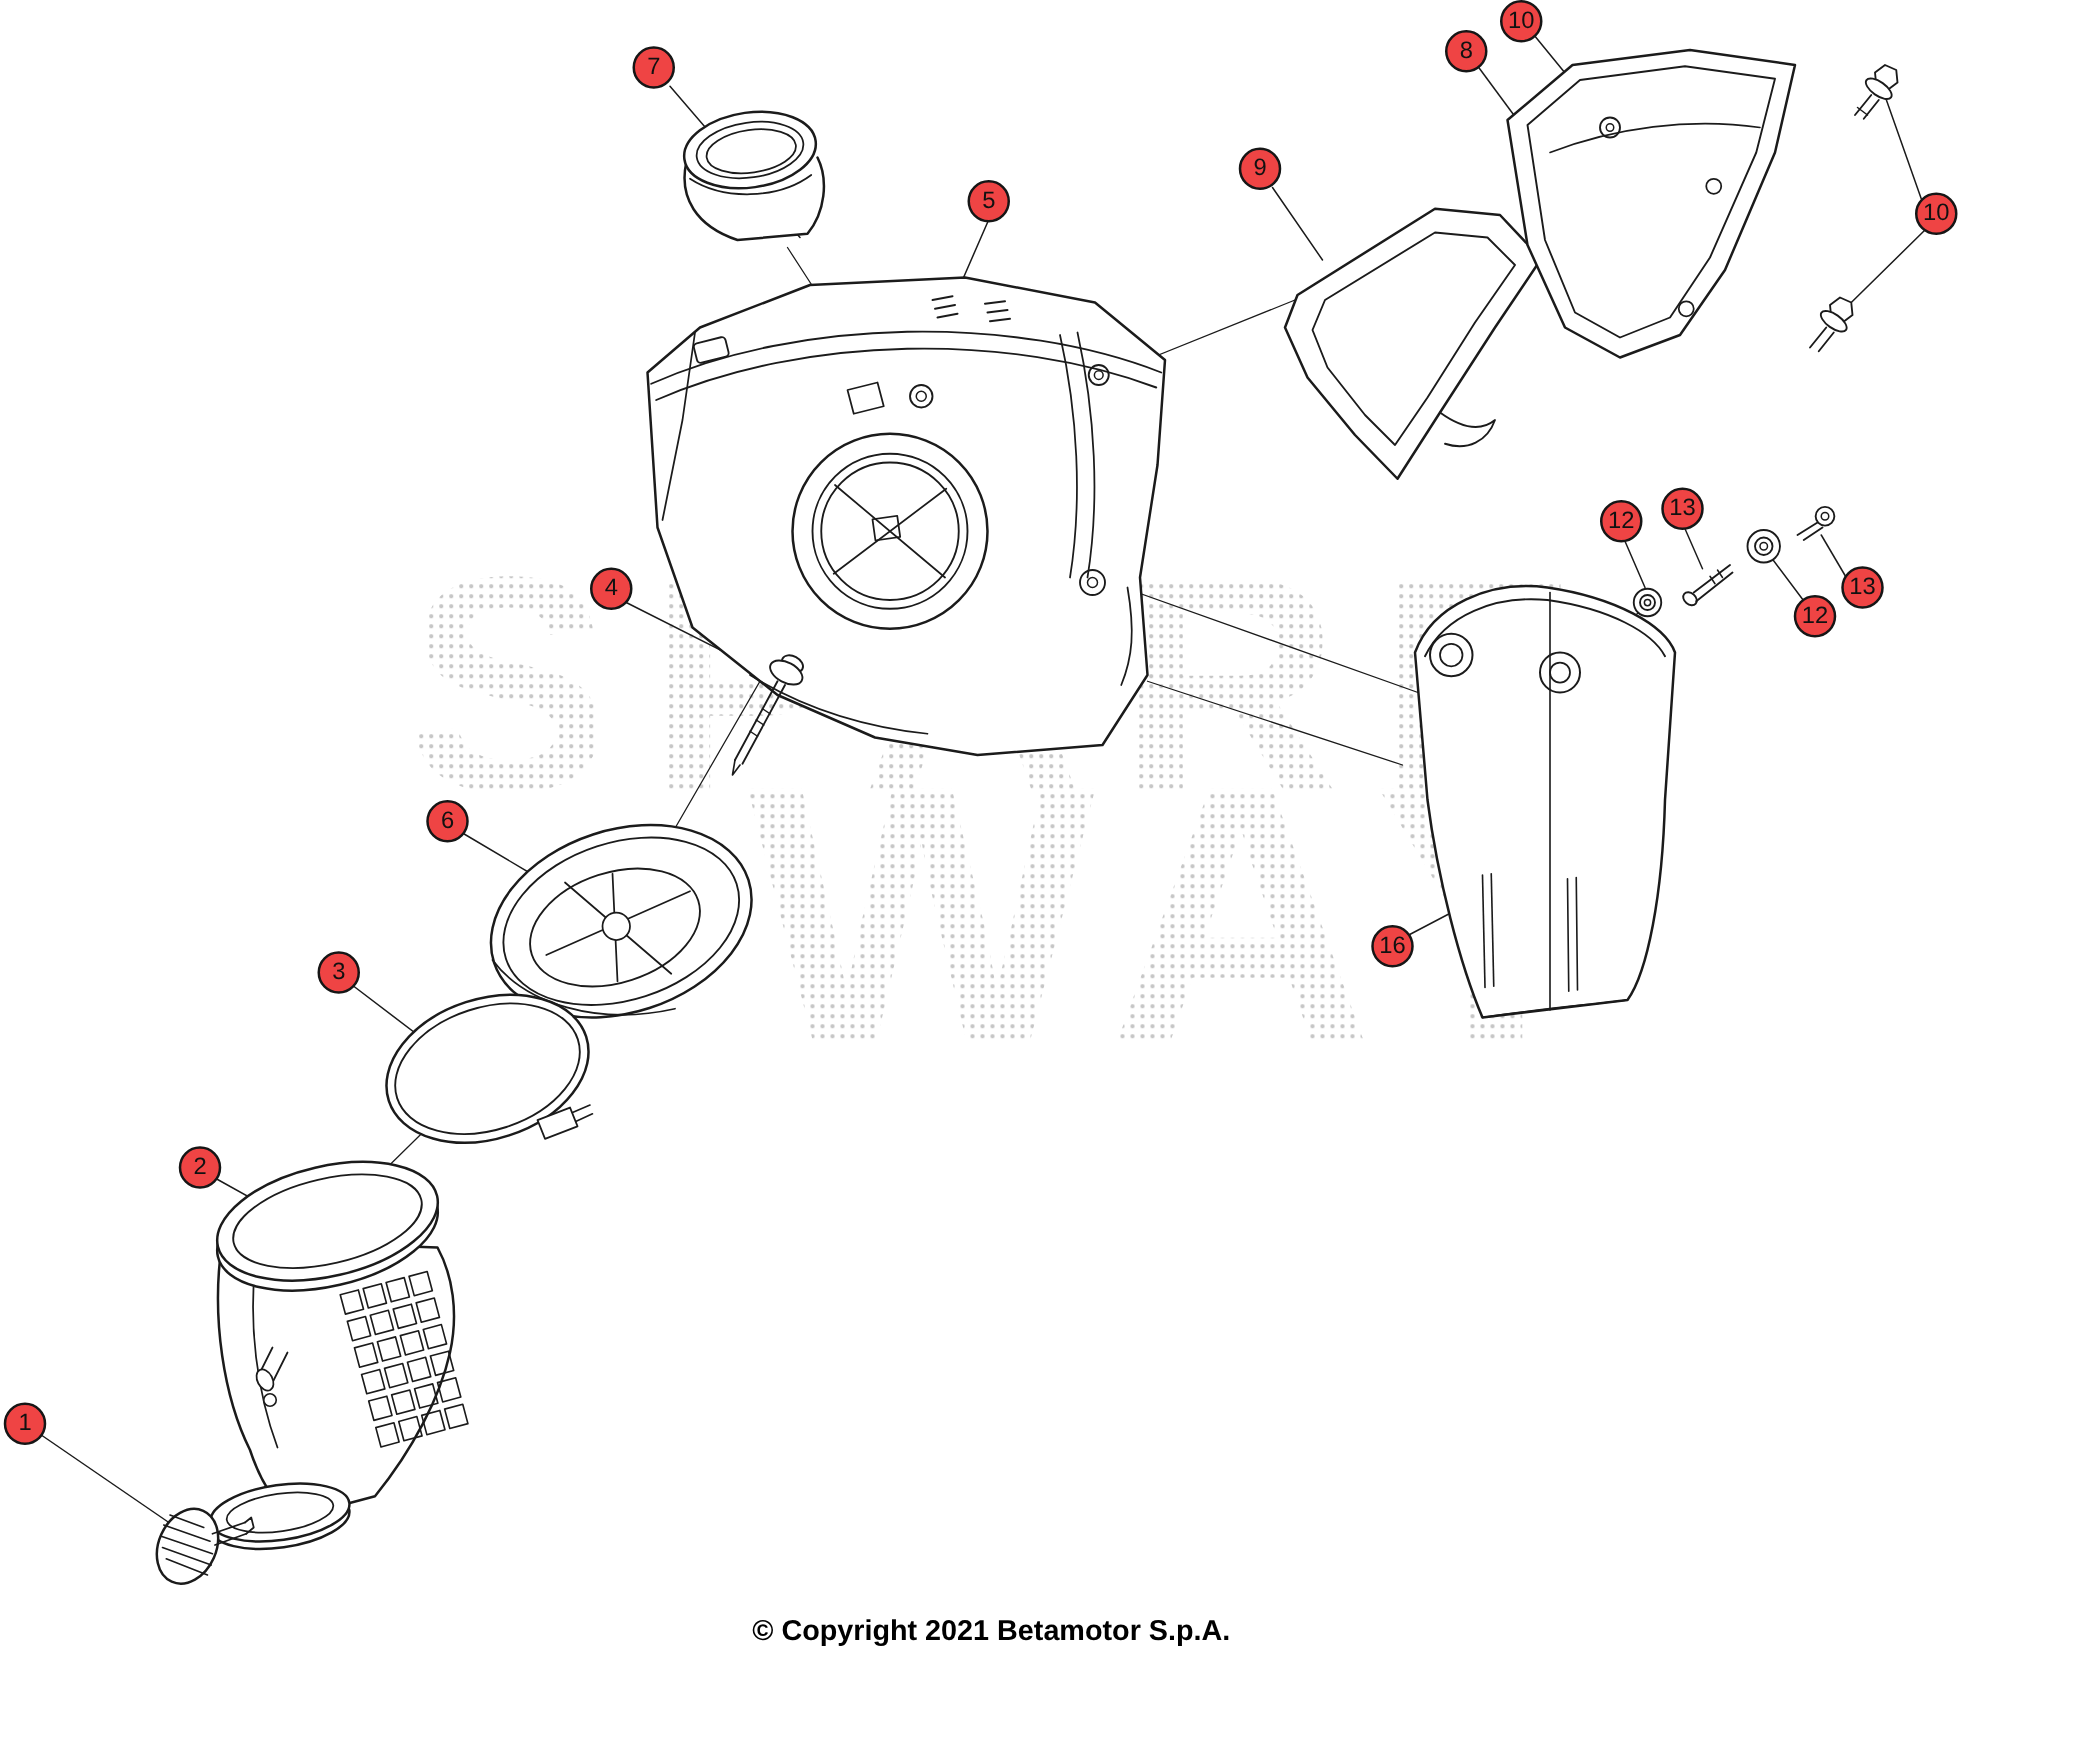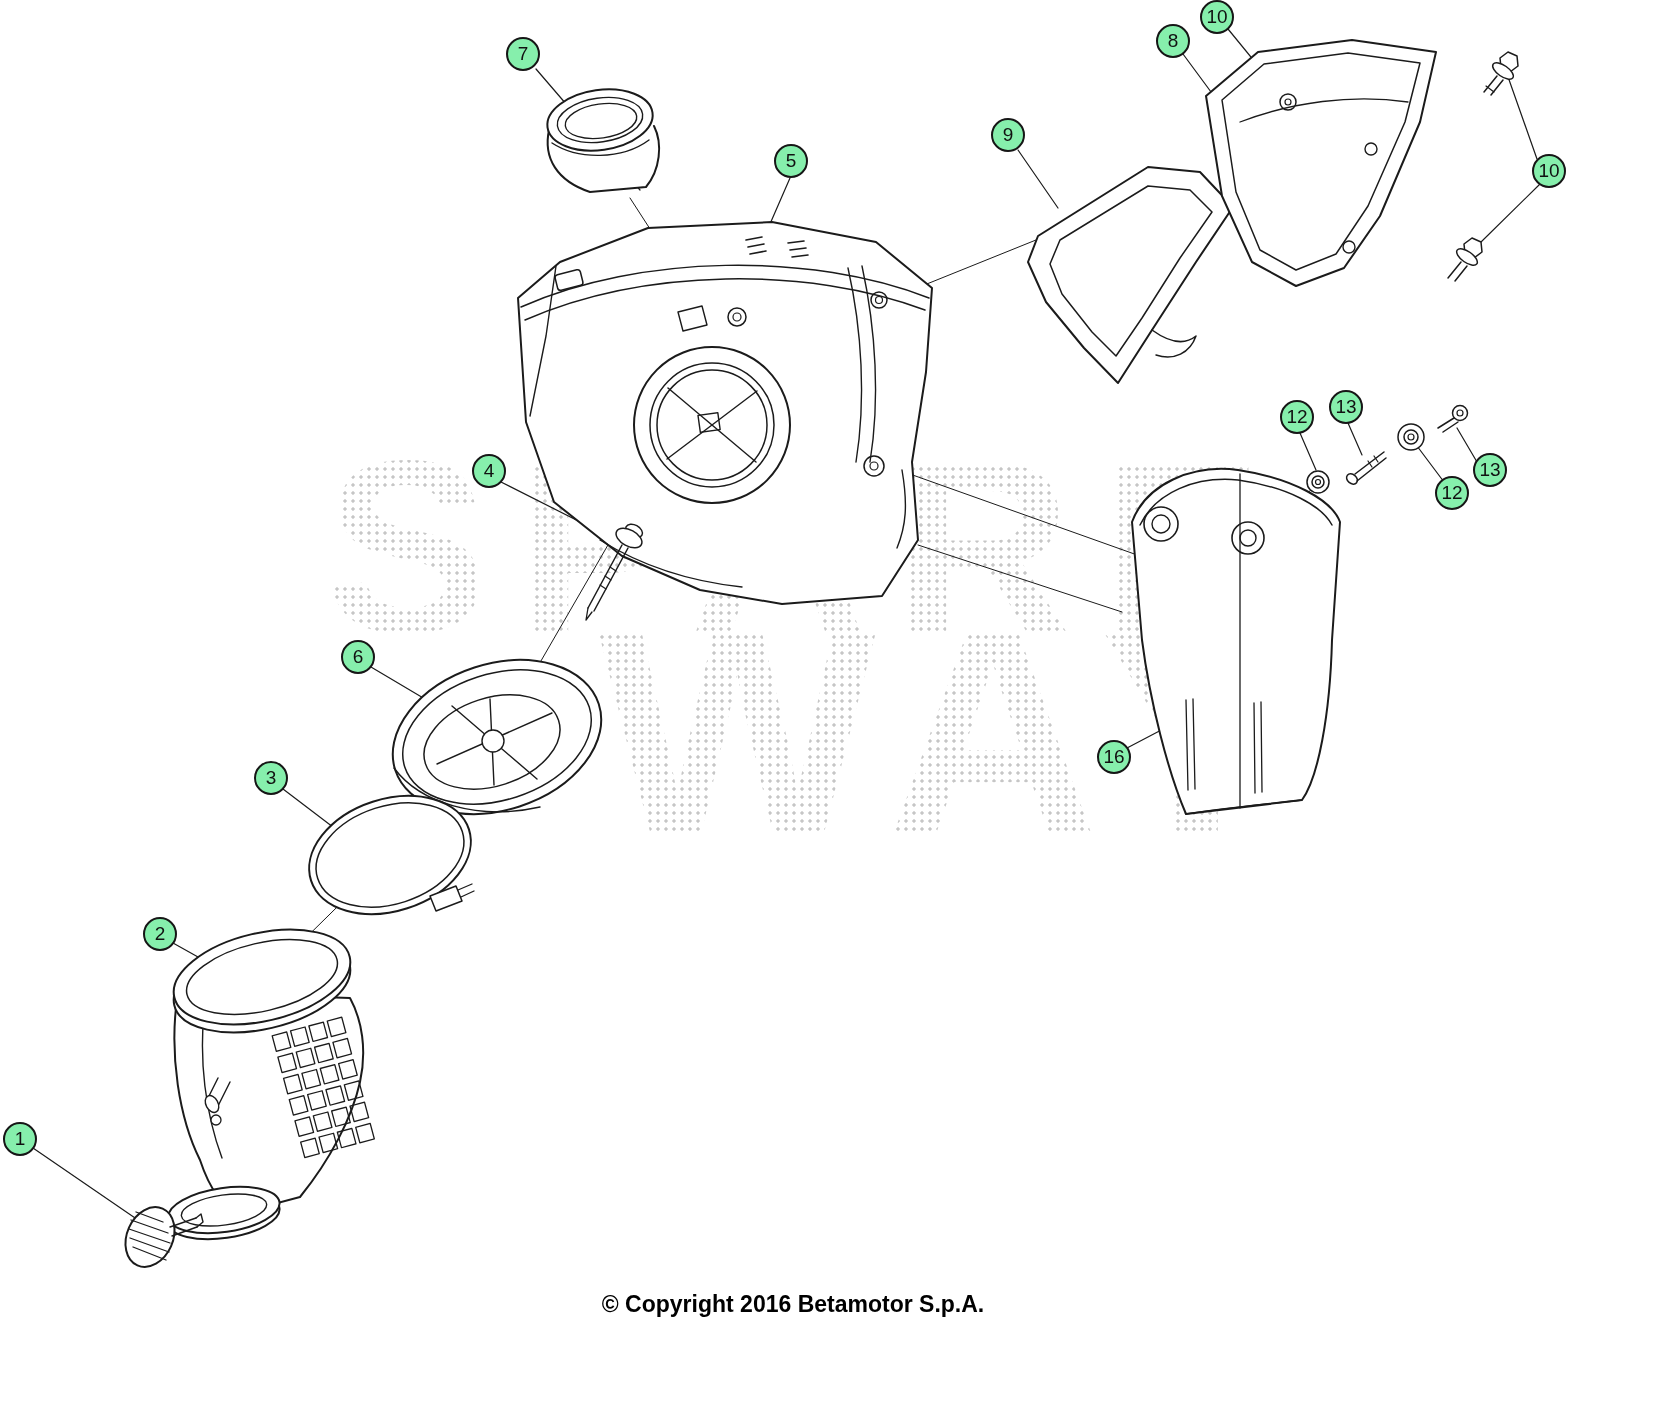--- a/index.html
+++ b/index.html
@@ -17,21 +17,21 @@
     user-select:none; white-space:nowrap;
   }
   #wm-line-1 { left:325px; top:425px; font-size:245px; letter-spacing:28px; }
   #wm-line-2 { left:598px; top:585px; font-size:295px; letter-spacing:26px; }
 
   .diagram-svg { position:absolute; left:0; top:0; z-index:2; }
 
   .callout {
     position:absolute; z-index:3; width:34px; height:34px;
     margin-left:-17px; margin-top:-17px;
-    border:2.4px solid #161616; border-radius:50%; background:#86efac;
+    border:2.4px solid #161616; border-radius:50%; background:#ef4444;
     display:flex; align-items:center; justify-content:center;
     font-size:19px; color:#111; box-sizing:border-box;
   }
   .copyright {
     position:absolute; z-index:3; left:793px; top:1291px;
     transform:translateX(-50%);
     font-size:23px; font-weight:bold; color:#000000; white-space:nowrap;
   }
 </style>
 </head>
@@ -273,15 +273,15 @@
   <div class="callout" style="left:1173px; top:41px;">8</div>
   <div class="callout" style="left:1008px; top:135px;">9</div>
   <div class="callout" style="left:1217px; top:17px;">10</div>
   <div class="callout" style="left:1549px; top:171px;">10</div>
   <div class="callout" style="left:1114px; top:757px;">16</div>
   <div class="callout" style="left:1297px; top:417px;">12</div>
   <div class="callout" style="left:1452px; top:493px;">12</div>
   <div class="callout" style="left:1346px; top:407px;">13</div>
   <div class="callout" style="left:1490px; top:470px;">13</div>
 
-  <div class="copyright">© Copyright 2016 Betamotor S.p.A.</div>
+  <div class="copyright">© Copyright 2021 Betamotor S.p.A.</div>
 
 </div>
 
 </body></html>

